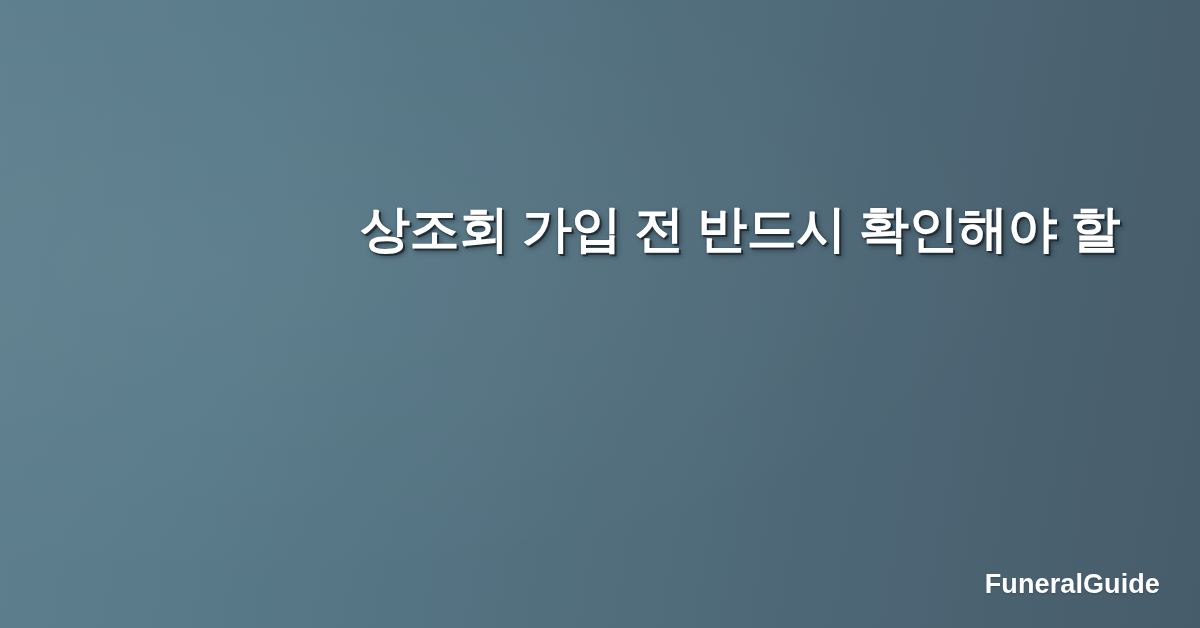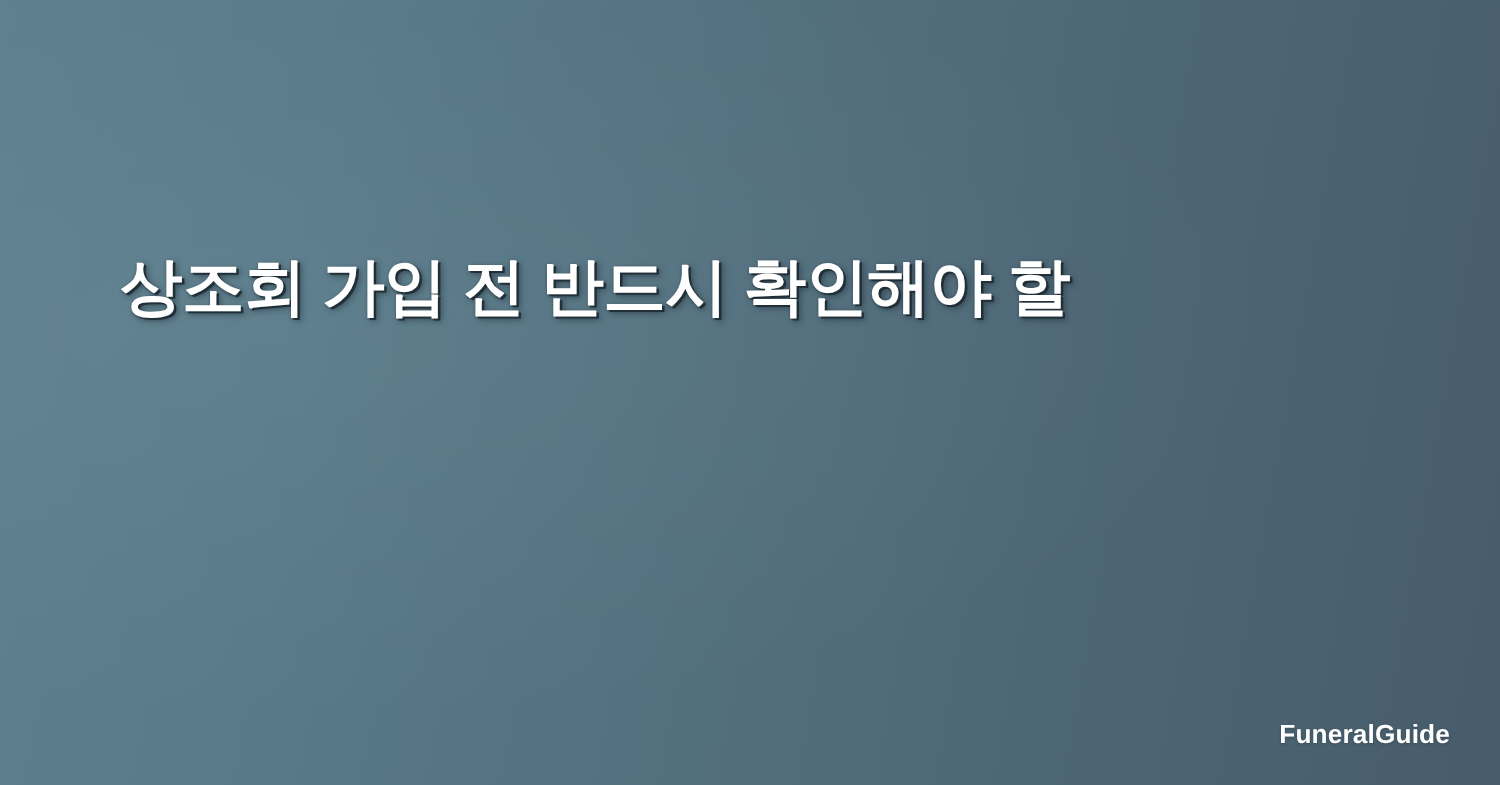--- a/index.html
+++ b/index.html
@@ -22,27 +22,27 @@
   .card::after {
     content: "";
     position: absolute;
     inset: 0;
     pointer-events: none;
     background: radial-gradient(ellipse 120% 90% at 18% 42%, rgba(255,255,255,0.045) 0%, rgba(255,255,255,0.0) 58%);
   }
 
   .title-wrap {
     position: absolute;
-    left: 16px;
+    left: 1px;
     right: 0;
     top: 0;
     height: 458px;
     display: flex;
     align-items: center;
-    justify-content: flex-start;
+    justify-content: flex-end;
     padding: 0 80px;
     box-sizing: border-box;
     z-index: 2;
   }
 
   .title {
     margin: 0;
     color: #ffffff;
     font-size: 50px;
     font-weight: 700;
@@ -55,21 +55,21 @@
        3px 3px 5px rgba(26,38,46,0.55),
        0 1px 2px rgba(26,38,46,0.45);
   }
 
   .brand {
     position: absolute;
     right: 40px;
     bottom: 30px;
     z-index: 3;
     color: #ffffff;
-    font-size: 21px;
+    font-size: 27px;
     font-weight: 700;
     letter-spacing: 0.1px;
     line-height: 1;
     text-shadow: 0 1px 2px rgba(28,40,48,0.35);
   }
 </style>
 </head>
 <body>
 
 <div class="card">

